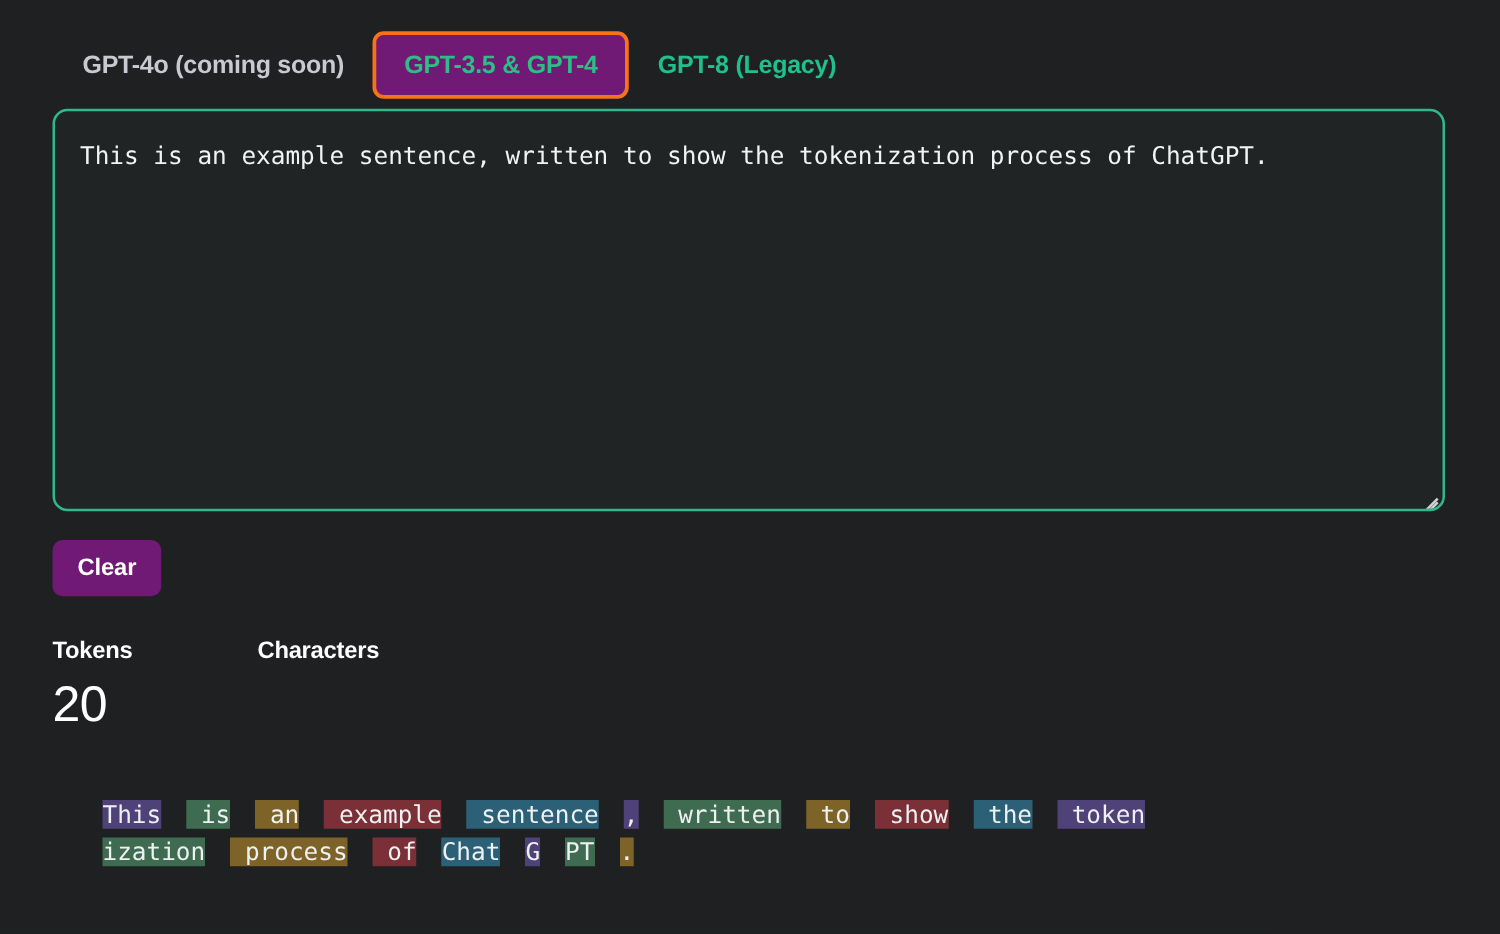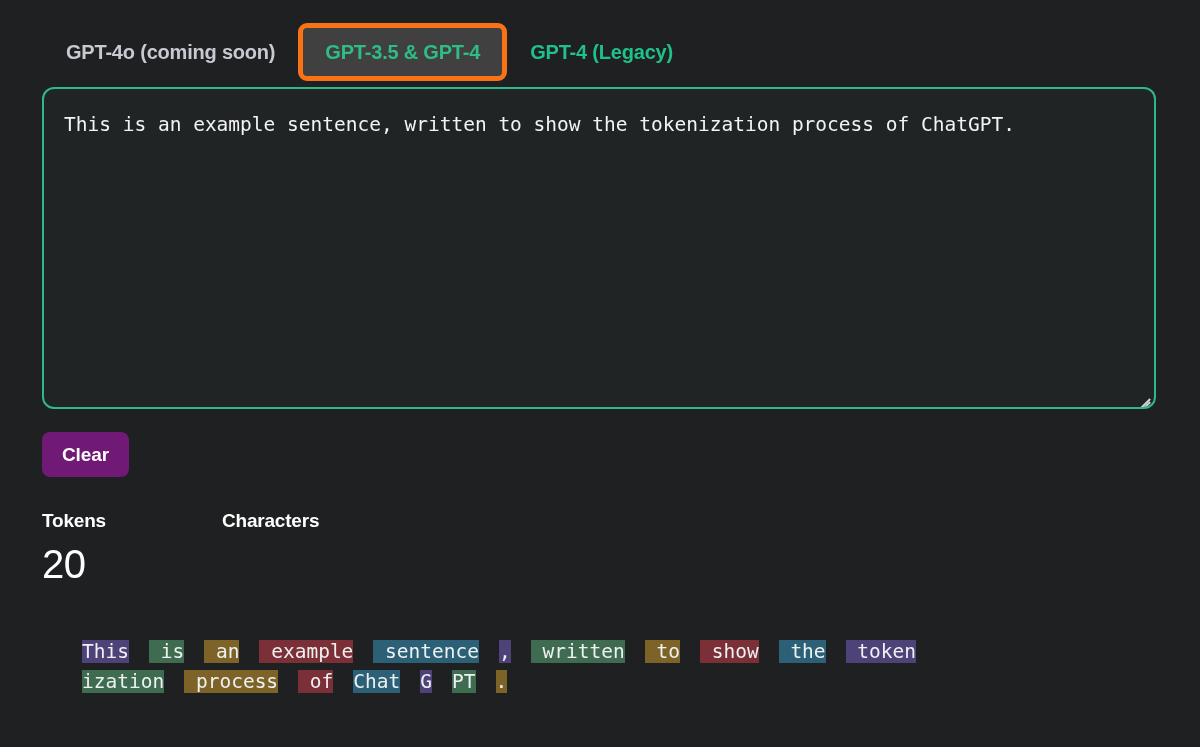--- a/index.html
+++ b/index.html
@@ -38,22 +38,22 @@
     background: transparent;
     cursor: pointer;
     -webkit-font-smoothing: antialiased;
   }
   .tab.muted {
     color: #c9c9d1;
     padding-left: 23px;
   }
   .tab.active {
     color: #2ebd85;
-    background: #404040;
-    border: 5px solid #f97316;
+    background: #701a75;
+    border: 3px solid #f97316;
   }
   .tab.legacy {
     color: #1fc08a;
   }
 
   
   #editor-wrap {
     position: absolute;
     left: 42px;
     top: 87px;
@@ -124,21 +124,20 @@
     cursor: pointer;
     -webkit-font-smoothing: antialiased;
   }
 
   
   #stats {
     position: absolute;
     left: 42px;
     top: 511px;
     display: flex;
-    gap: 16px;
   }
   .stat { }
   .stat:nth-child(1) { width: 164px; }
   .stat-label {
     font-size: 19px;
     font-weight: bold;
     color: #ffffff;
     letter-spacing: -0.2px;
     line-height: 1;
     -webkit-font-smoothing: antialiased;
@@ -170,21 +169,21 @@
     white-space: pre;
     margin-left: 20px;
   }
 </style>
 </head>
 <body style="background: rgb(30, 32, 33);">
 
 <div id="tab-bar">
   <button class="tab muted">GPT-4o (coming soon)</button>
   <button class="tab active">GPT-3.5 &amp; GPT-4</button>
-  <button class="tab legacy">GPT-4 (Legacy)</button>
+  <button class="tab legacy">GPT-8 (Legacy)</button>
 </div>
 
 <div id="editor-wrap">
   <textarea id="editor" spellcheck="false" placeholder="Enter some text" style="">This is an example sentence, written to show the tokenization process of ChatGPT.</textarea>
   <span id="resize-handle">
       <i></i>
       <i></i>
     </span>
 </div>
 

